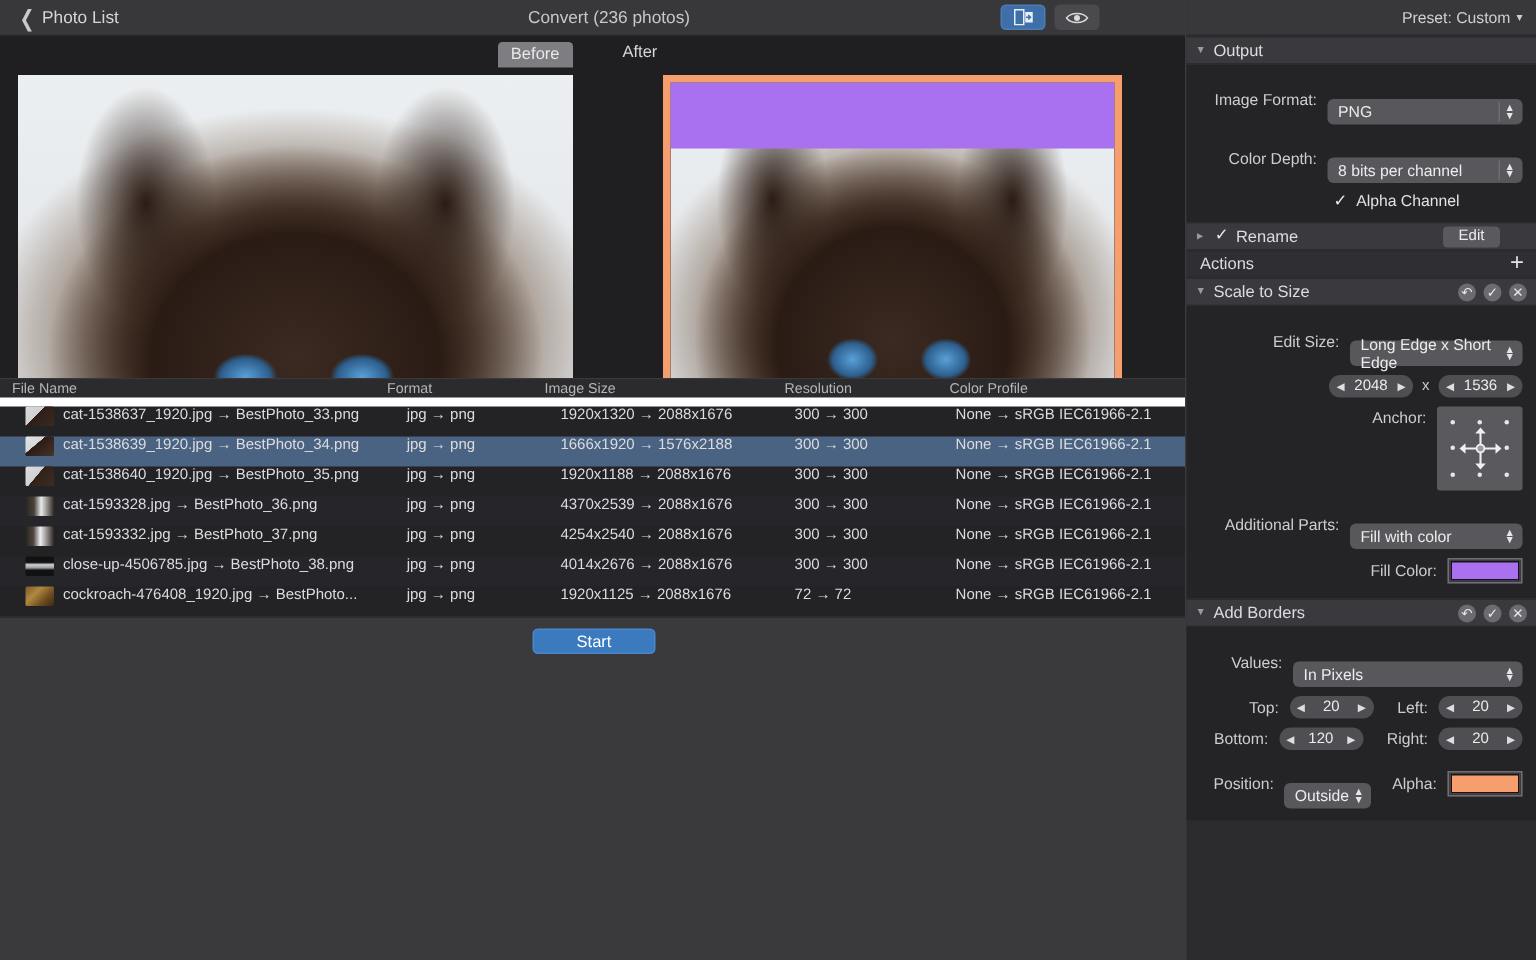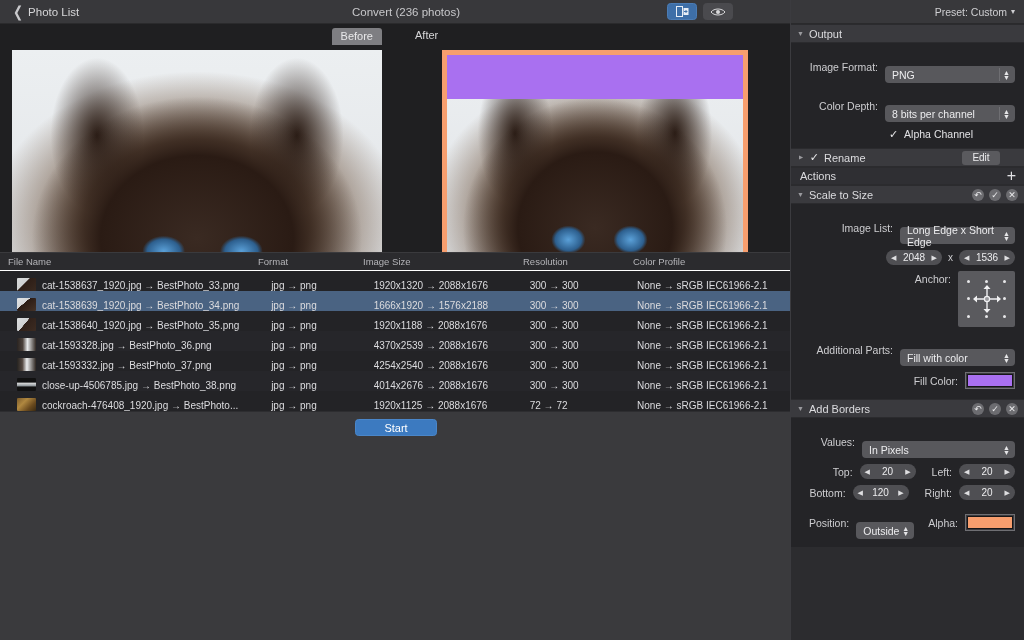--- a/index.html
+++ b/index.html
@@ -64,28 +64,28 @@
     width:100%; height:100%; position:relative;
     border-style:solid; border-color:#f79e6e;
     border-top-width:5px; border-left-width:5px; border-right-width:5px; border-bottom-width:30px;
     overflow:hidden;
   }
   .fill-top { position:absolute; left:0; right:0; top:0; height:44px; z-index:2; }
   .after-inner { position:absolute; inset:0; }
 
   
   .table-wrap { flex:0 0 auto; background:#232326; border-top:1px solid #3a3a3d; }
-  .tbl-head { display:flex; height:18px; align-items:center; background:#2b2b2e; border-bottom:1px solid #ffffff; }
+  .tbl-head { display:flex; height:18px; align-items:center; background:#2b2b2e; border-bottom:6px solid #ffffff; }
   .tbl-head div { font-size:9.5px; color:#b5b5b9; padding-left:8px; }
   .col-name { width:250px; }
   .col-format { width:105px; }
   .col-size { width:160px; }
   .col-res { width:110px; }
   .col-prof { width:165px; }
-  .row { display:flex; height:20px; align-items:flex-end; font-size:10px; color:#dcdcdf; }
+  .row { display:flex; height:20px; align-items:flex-start; font-size:10px; color:#dcdcdf; }
   .row.alt { background:#26262a; }
   .row.sel { background:#4a6382; }
   .row > div { padding-left:8px; overflow:hidden; white-space:nowrap; text-overflow:ellipsis; }
   .thumb { width:19px; height:13px; margin-left:17px; flex:0 0 19px; border-radius:1px; }
   .row .col-name { width:233px; padding-left:6px; }
 
   .footer { flex:1; background:#3a3a3d; position:relative; border-top:1px solid #2d2d30; }
   .start-btn {
     position:absolute; left:355px; top:7px; width:82px; height:17px;
     background:#3c7ac0; border:1px solid #4a86c9; border-radius:3.5px;
@@ -307,21 +307,21 @@
       <span class="disc">▼</span>
       <span>Scale to Size</span>
       <span class="sec-icons">
         <span class="sicon">↶</span>
         <span class="sicon">✓</span>
         <span class="sicon">✕</span>
       </span>
     </div>
     <div class="sec-body">
       <div class="frow">
-        <span class="flabel">Image List:</span>
+        <span class="flabel">Edit Size:</span>
         <div class="sel-ctl" style="width:115px">
           <span>Long Edge x Short Edge</span>
           <span class="steppers">
               <span>▲</span>
               <span>▼</span>
             </span>
         </div>
       </div>
       <div class="frow">
         <div class="stepper" style="width:56px">

